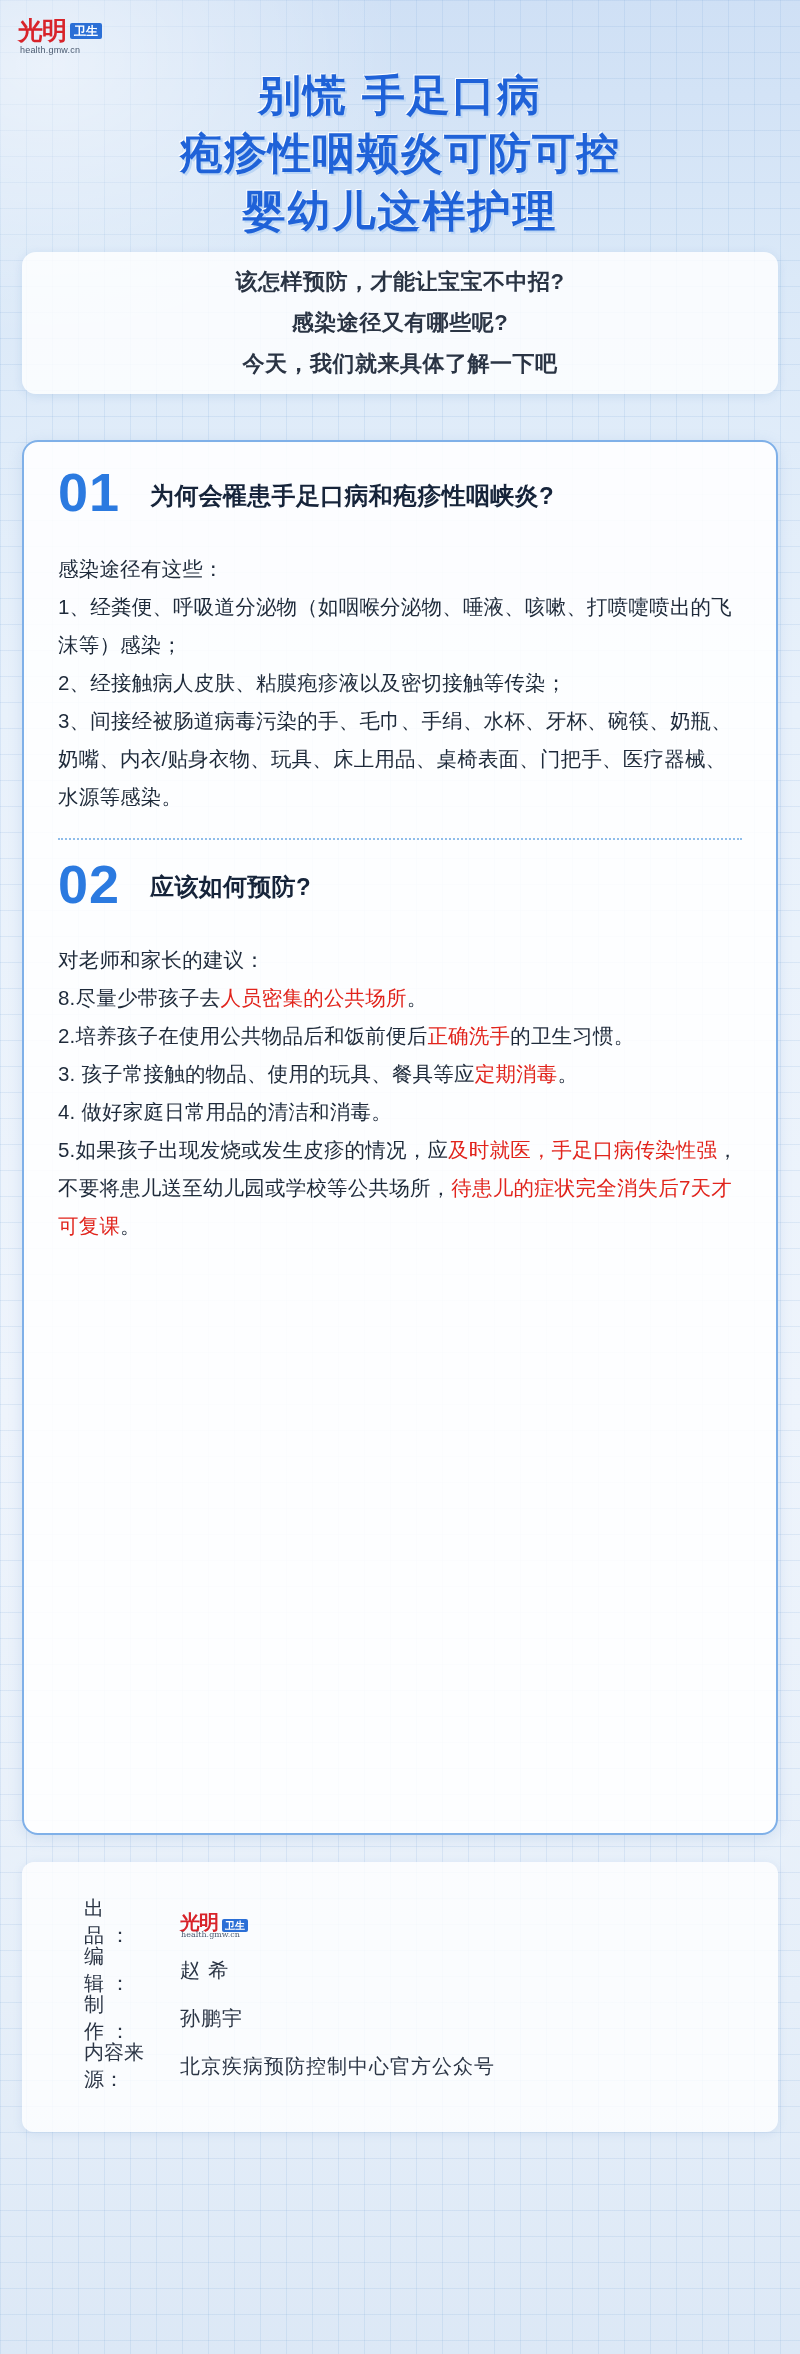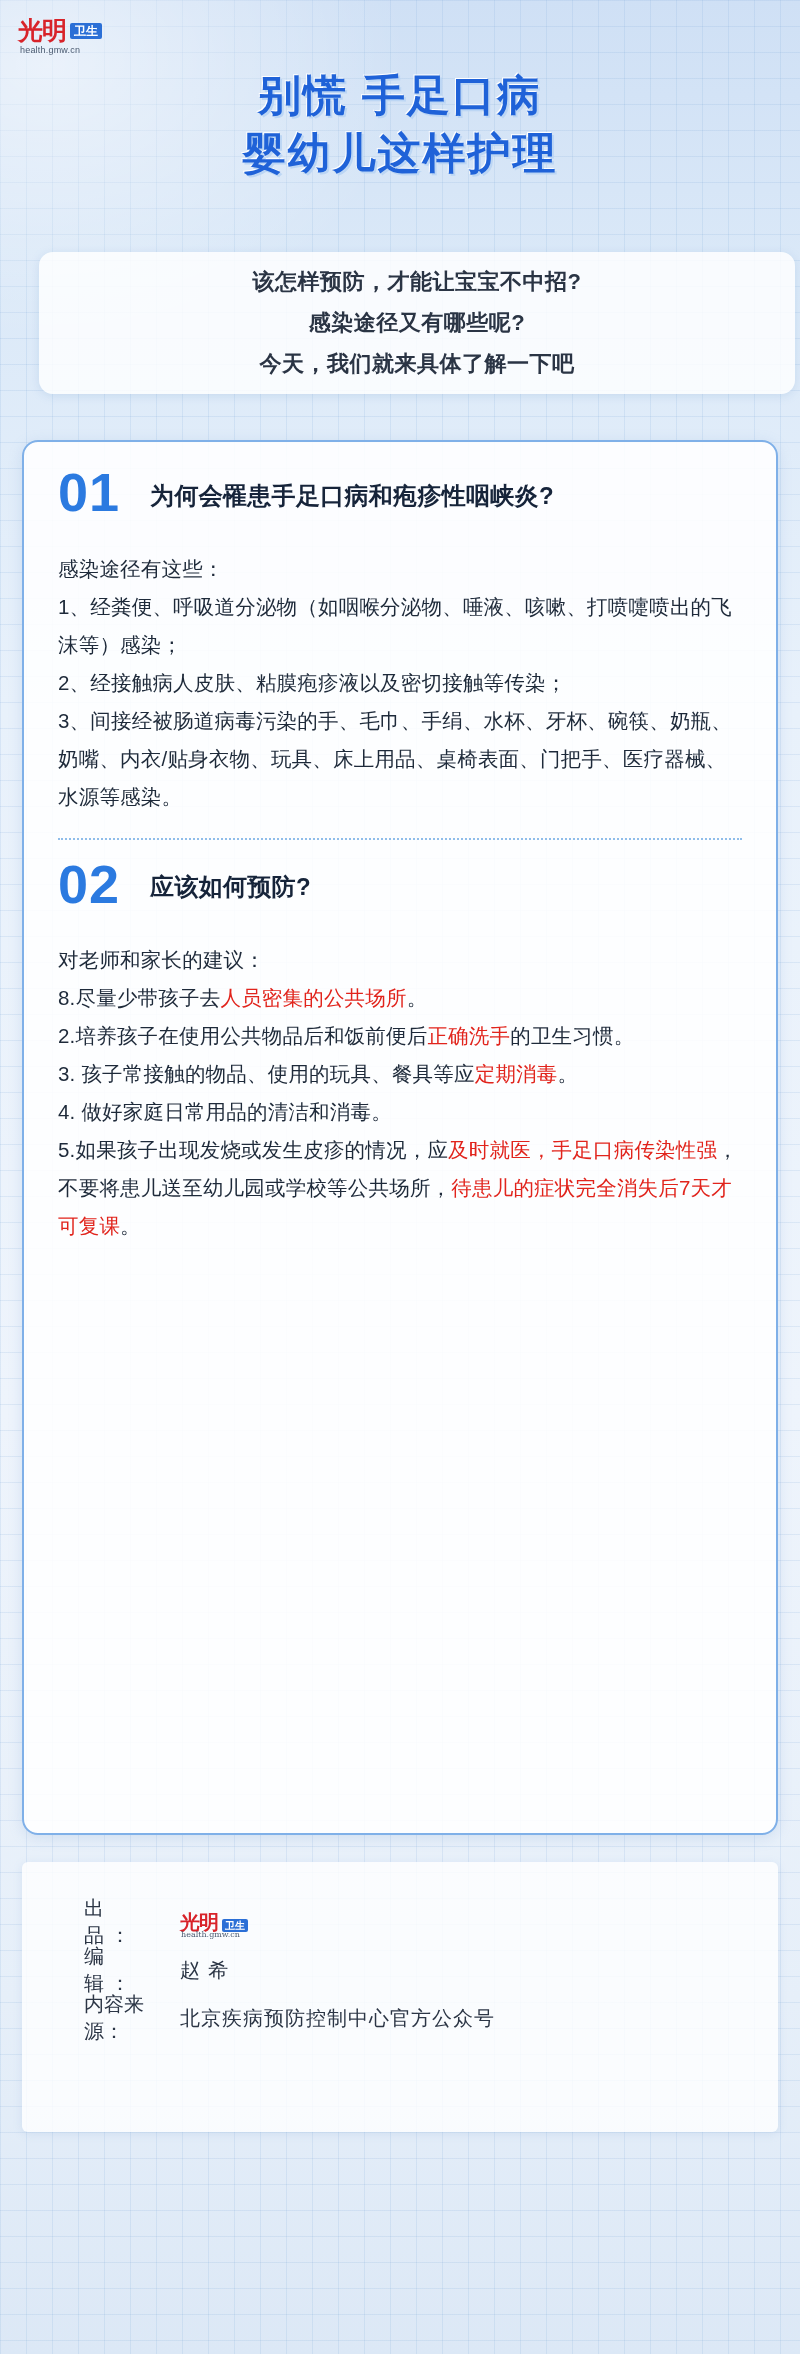--- a/index.html
+++ b/index.html
@@ -98,21 +98,20 @@
     width: 756px;
     height: 142px;
     background: rgba(255,255,255,0.82);
     border-radius: 14px;
     box-shadow: 0 2px 10px rgba(120,160,210,0.22);
     display: flex;
     flex-direction: column;
     align-items: center;
     justify-content: center;
     gap: 11px;
-    margin-left: 17px;
   }
   .intro-line {
     font-size: 22px;
     font-weight: bold;
     color: #2a3444;
     letter-spacing: 0.5px;
   }
 
   
   .main-card {
@@ -164,21 +163,21 @@
     border-top: 2px dotted #8fbdea;
   }
 
   
   .footer-card {
     position: absolute;
     left: 22px; top: 1862px;
     width: 756px;
     height: 270px;
     background: rgba(255,255,255,0.80);
-    border-radius: 6px;
+    border-radius: 12px;
     box-shadow: 0 2px 10px rgba(120,160,210,0.18);
     padding: 36px 0 0 62px;
   }
   .f-row {
     display: flex;
     align-items: center;
     height: 48px;
     font-family: "DejaVu Serif", "Liberation Serif", serif;
     font-size: 20px;
     color: #2b3545;
@@ -199,20 +198,21 @@
   <div class="content">
 
     <div class="logo-wrap">
       <span class="logo-mark">光明</span>
       <span class="logo-badge">卫生</span>
       <span class="logo-url">health.gmw.cn</span>
     </div>
 
     <div class="title-block">
       <div class="title-line">别慌 手足口病</div>
+      <div class="title-line l2">疱疹性咽颊炎可防可控</div>
       <div class="title-line">婴幼儿这样护理</div>
     </div>
 
     <div class="intro-card">
       <div class="intro-line">该怎样预防，才能让宝宝不中招?</div>
       <div class="intro-line">感染途径又有哪些呢?</div>
       <div class="intro-line">今天，我们就来具体了解一下吧</div>
     </div>
 
     <div class="main-card">
@@ -254,19 +254,23 @@
             <span class="logo-mark">光明</span><span class="logo-badge">卫生</span>
             <span class="f-logo-url">health.gmw.cn</span>
           </span>
         </span>
       </div>
       <div class="f-row">
         <span class="f-label">编　辑：</span>
         <span class="f-value">赵 希</span>
       </div>
       <div class="f-row">
+        <span class="f-label">制　作：</span>
+        <span class="f-value">孙鹏宇</span>
+      </div>
+      <div class="f-row">
         <span class="f-label wide">内容来源：</span>
         <span class="f-value">北京疾病预防控制中心官方公众号</span>
       </div>
     </div>
 
   </div>
 </div>
 
 </body></html>

